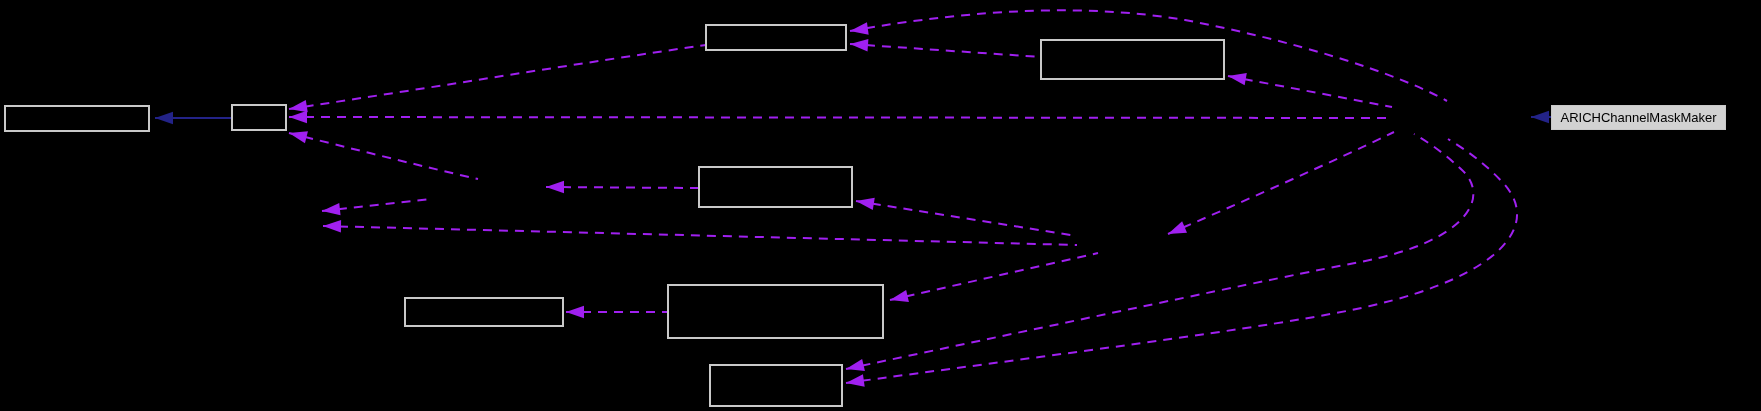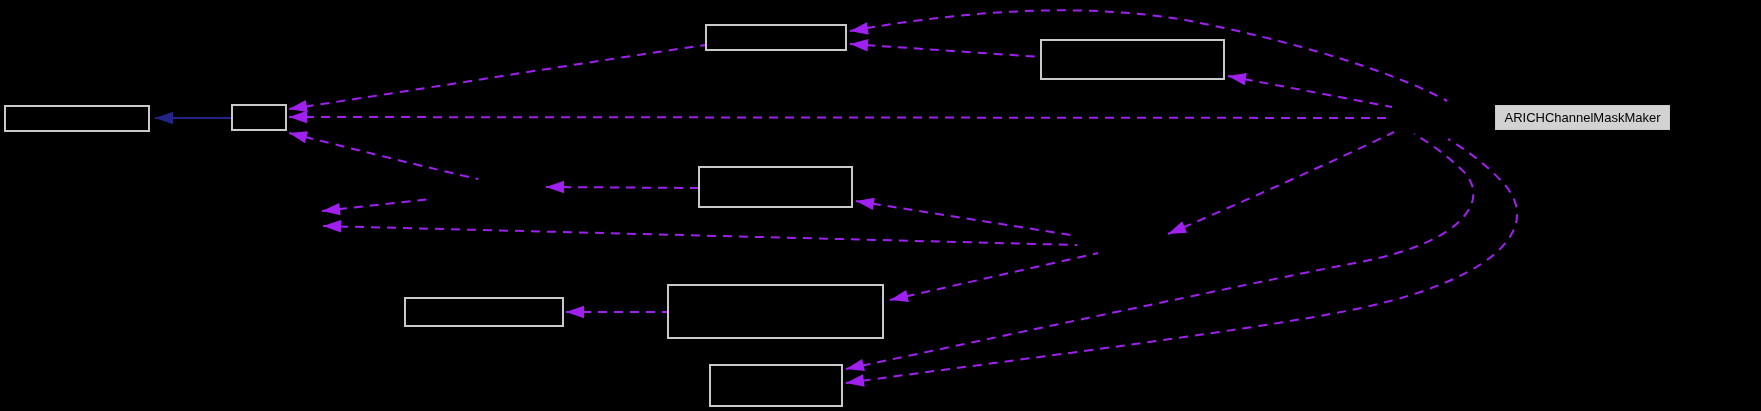--- a/index.html
+++ b/index.html
@@ -15,21 +15,21 @@
     overflow: hidden;
     font-family: "Liberation Sans", sans-serif;
   }
   #graph-svg {
     position: absolute;
     left: 0;
     top: 0;
   }
   #highlight-node {
     position: absolute;
-    left: 1495px;
+    left: 1551px;
     top: 105px;
     width: 173px;
     height: 23px;
     background: #d2d2d2;
     border: 1px solid #c9c9c9;
     display: flex;
     align-items: center;
     justify-content: center;
     font-size: 13px;
     color: #000;

